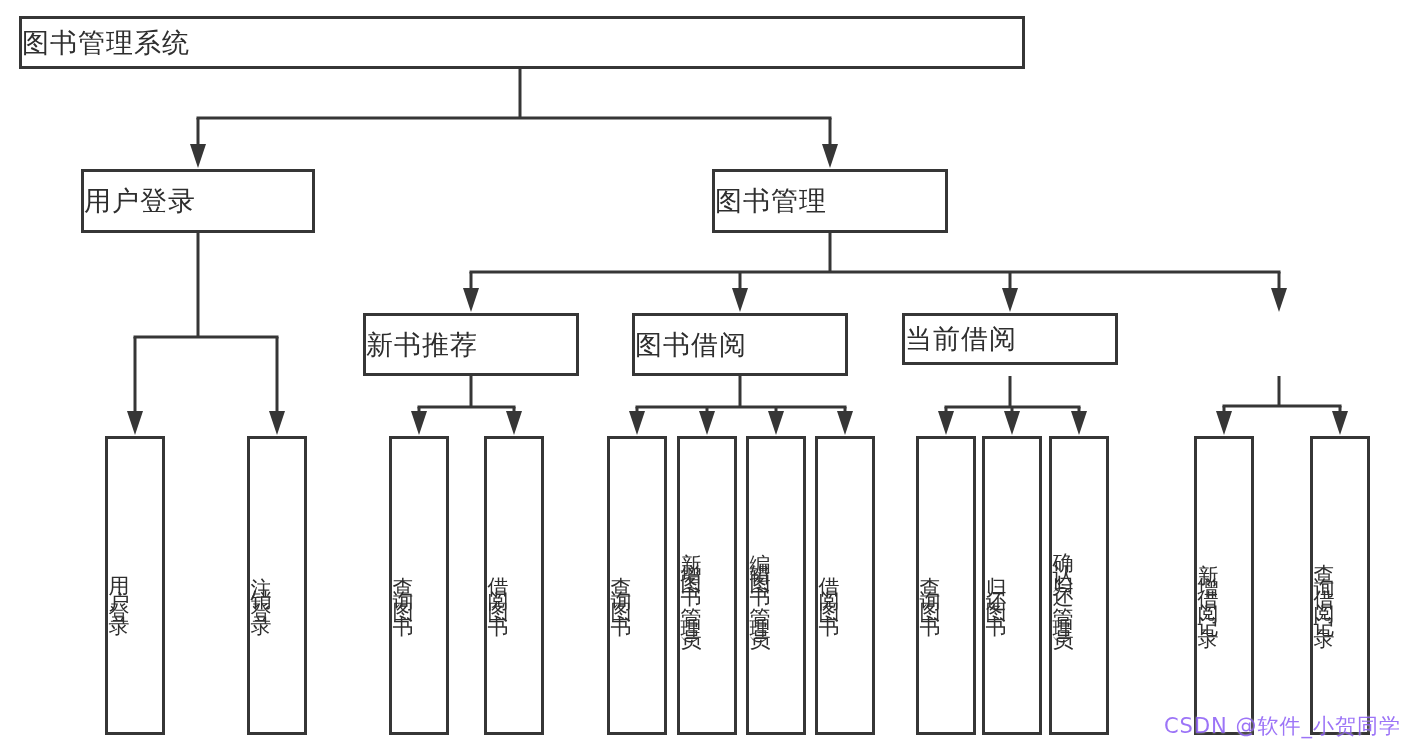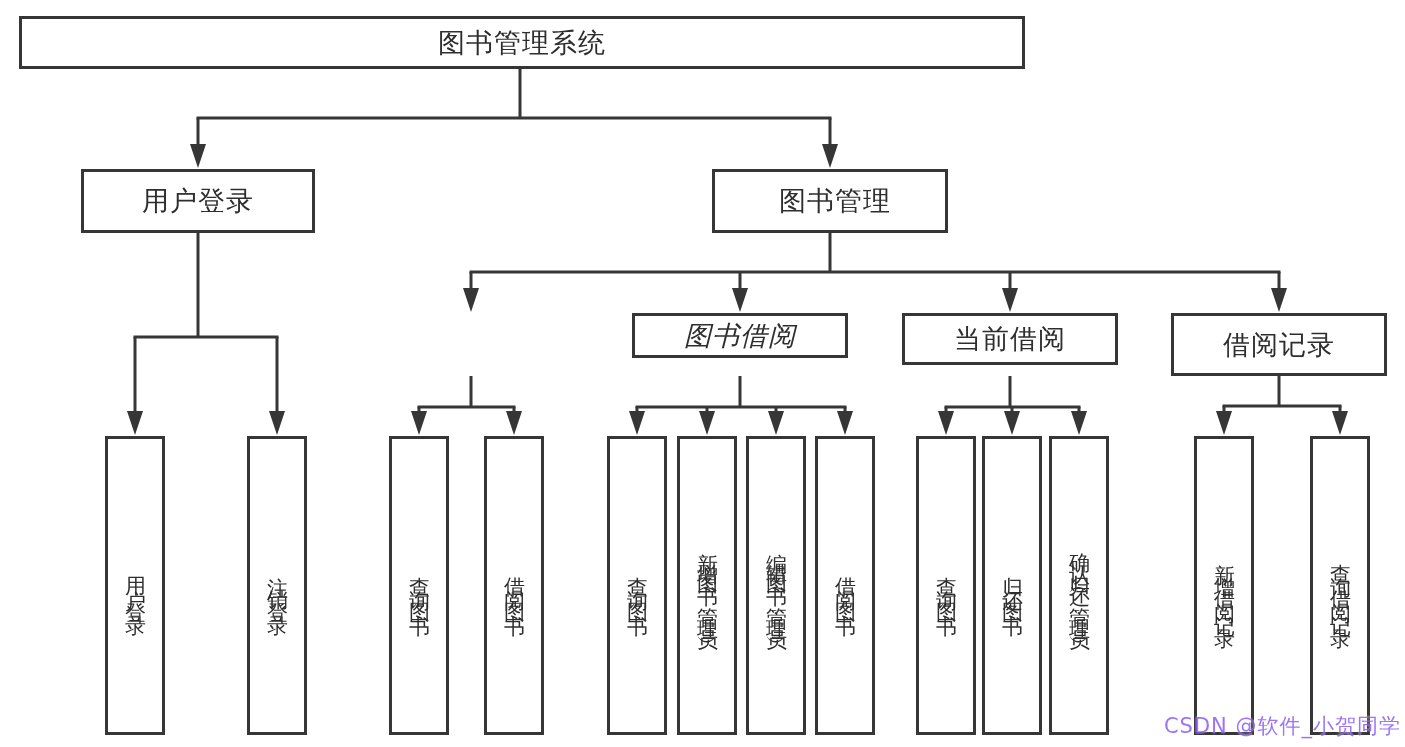--- a/index.html
+++ b/index.html
@@ -21,21 +21,21 @@
     top: 0;
     pointer-events: none;
   }
   .box {
     position: absolute;
     box-sizing: border-box;
     border: 3px solid #363636;
     background: #ffffff;
     display: flex;
     align-items: center;
-    justify-content: center;
+    justify-content: flex-start;
     color: #2e2e2e;
   }
   .hbox {
     font-size: 27px;
     letter-spacing: 1px;
     white-space: nowrap;
   }
   .vbox span {
     writing-mode: vertical-rl;
     text-orientation: mixed;
@@ -134,33 +134,33 @@
     </g>
   </svg>
 
   <div class="box hbox" style="left:19px; top:16px; width:1006px; height:53px;">
     <span>图书管理系统</span>
   </div>
 
   <div class="box hbox" style="left:81px; top:169px; width:234px; height:64px;">
     <span>用户登录</span>
   </div>
-  <div class="box hbox" style="left:712px; top:169px; width:236px; height:64px;padding-left:10px;">
+  <div class="box hbox" style="left:712px; top:169px; width:236px; height:64px;">
     <span>图书管理</span>
   </div>
 
-  <div class="box hbox" style="left:632px; top:313px; width:216px; height:45px;font-style:italic;">
+  <div class="box hbox" style="left:363px; top:313px; width:216px; height:63px;">
+    <span>新书推荐</span>
+  </div>
+  <div class="box hbox" style="left:632px; top:313px; width:216px; height:63px;">
     <span>图书借阅</span>
   </div>
   <div class="box hbox" style="left:902px; top:313px; width:216px; height:52px;">
     <span>当前借阅</span>
   </div>
-  <div class="box hbox" style="left:1171px; top:313px; width:216px; height:63px;">
-    <span>借阅记录</span>
-  </div>
 
   <div class="box vbox" style="left:105px; top:436px; width:60px; height:299px;">
     <span>用户登录</span>
   </div>
   <div class="box vbox" style="left:247px; top:436px; width:60px; height:299px;">
     <span>注销登录</span>
   </div>
 
   <div class="box vbox" style="left:389px; top:436px; width:60px; height:299px;">
     <span>查询图书</span>

